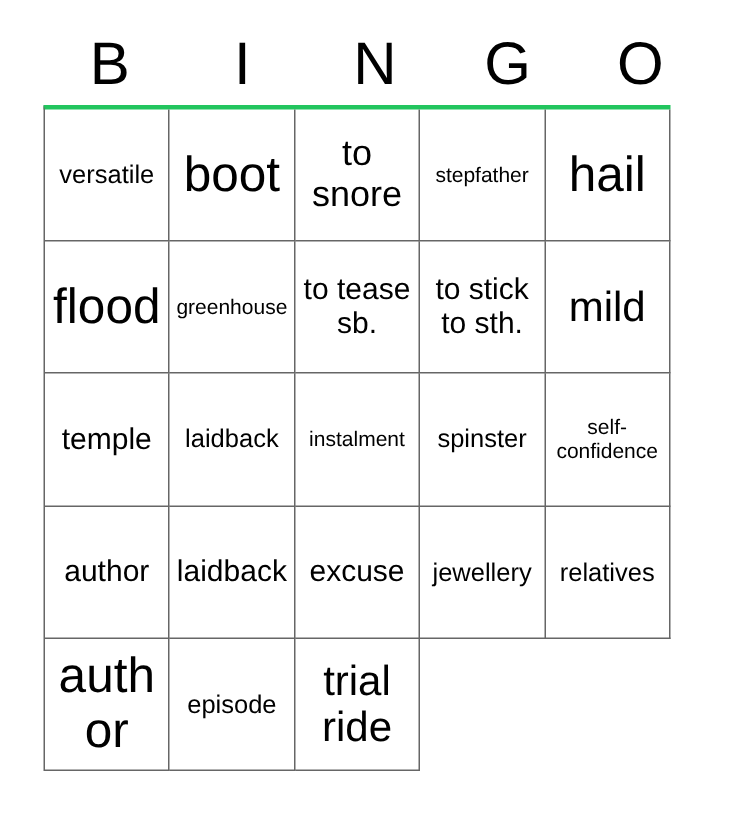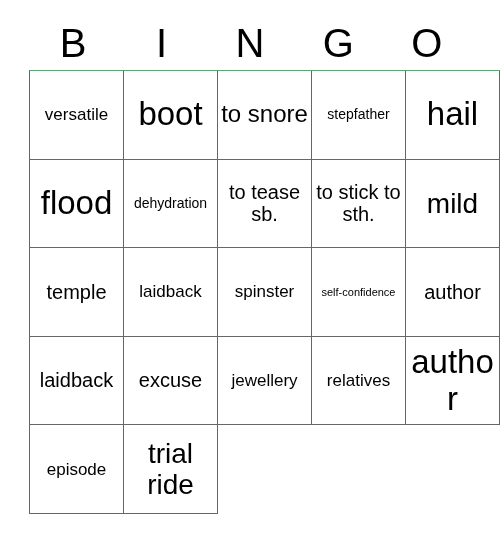--- a/index.html
+++ b/index.html
@@ -38,24 +38,24 @@
     color: #000000;
     letter-spacing: 0px;
   }
   .header-cell:last-child {
     flex: 1 1 0;
   }
   #grid {
     position: absolute;
     left: 29px;
     top: 70px;
-    width: 471px;
+    width: 418px;
     height: 444px;
     box-sizing: border-box;
-    border-top: 1px solid #22c55e;
+    border-top: 3px solid #22c55e;
     border-left: 1px solid #666666;
     display: grid;
     grid-template-columns: repeat(5, 1fr);
     grid-template-rows: repeat(5, 1fr);
   }
   .cell {
     box-sizing: border-box;
     border-right: 1px solid #666666;
     border-bottom: 1px solid #666666;
     display: flex;
@@ -72,21 +72,21 @@
     word-break: break-word;
     hyphens: none;
   }
   
   .fs-xxl .cell-text { font-size: 33px; }
   .fs-xl  .cell-text { font-size: 28px; }
   .fs-l   .cell-text { font-size: 24px; }
   .fs-m   .cell-text { font-size: 20px; }
   .fs-s   .cell-text { font-size: 17px; }
   .fs-xs  .cell-text { font-size: 14px; }
-  .fs-xxs .cell-text { font-size: 11px; }
+  .fs-xxs .cell-text { font-size: 14px; }
 </style>
 </head>
 <body>
 
 <div id="card">
 
   <div id="header-row">
     <div class="header-cell">B</div>
     <div class="header-cell">I</div>
     <div class="header-cell">N</div>
@@ -108,37 +108,40 @@
         <span class="cell-text">stepfather</span>
       </div>
 
     <div class="cell fs-xxl">
         <span class="cell-text">hail</span>
       </div>
     <div class="cell fs-xxl">
         <span class="cell-text">flood</span>
       </div>
     <div class="cell fs-xs">
-        <span class="cell-text">dehydration</span>
+        <span class="cell-text">greenhouse</span>
       </div>
     <div class="cell fs-m">
         <span class="cell-text">to tease sb.</span>
       </div>
 
     <div class="cell fs-m">
         <span class="cell-text">to stick to sth.</span>
       </div>
     <div class="cell fs-xl">
         <span class="cell-text">mild</span>
       </div>
     <div class="cell fs-m">
         <span class="cell-text">temple</span>
       </div>
     <div class="cell fs-s">
         <span class="cell-text">laidback</span>
+      </div>
+    <div class="cell fs-xs">
+        <span class="cell-text">instalment</span>
       </div>
 
     <div class="cell fs-s">
         <span class="cell-text">spinster</span>
       </div>
     <div class="cell fs-xxs">
         <span class="cell-text">self-confidence</span>
       </div>
     <div class="cell fs-m">
         <span class="cell-text">author</span>

